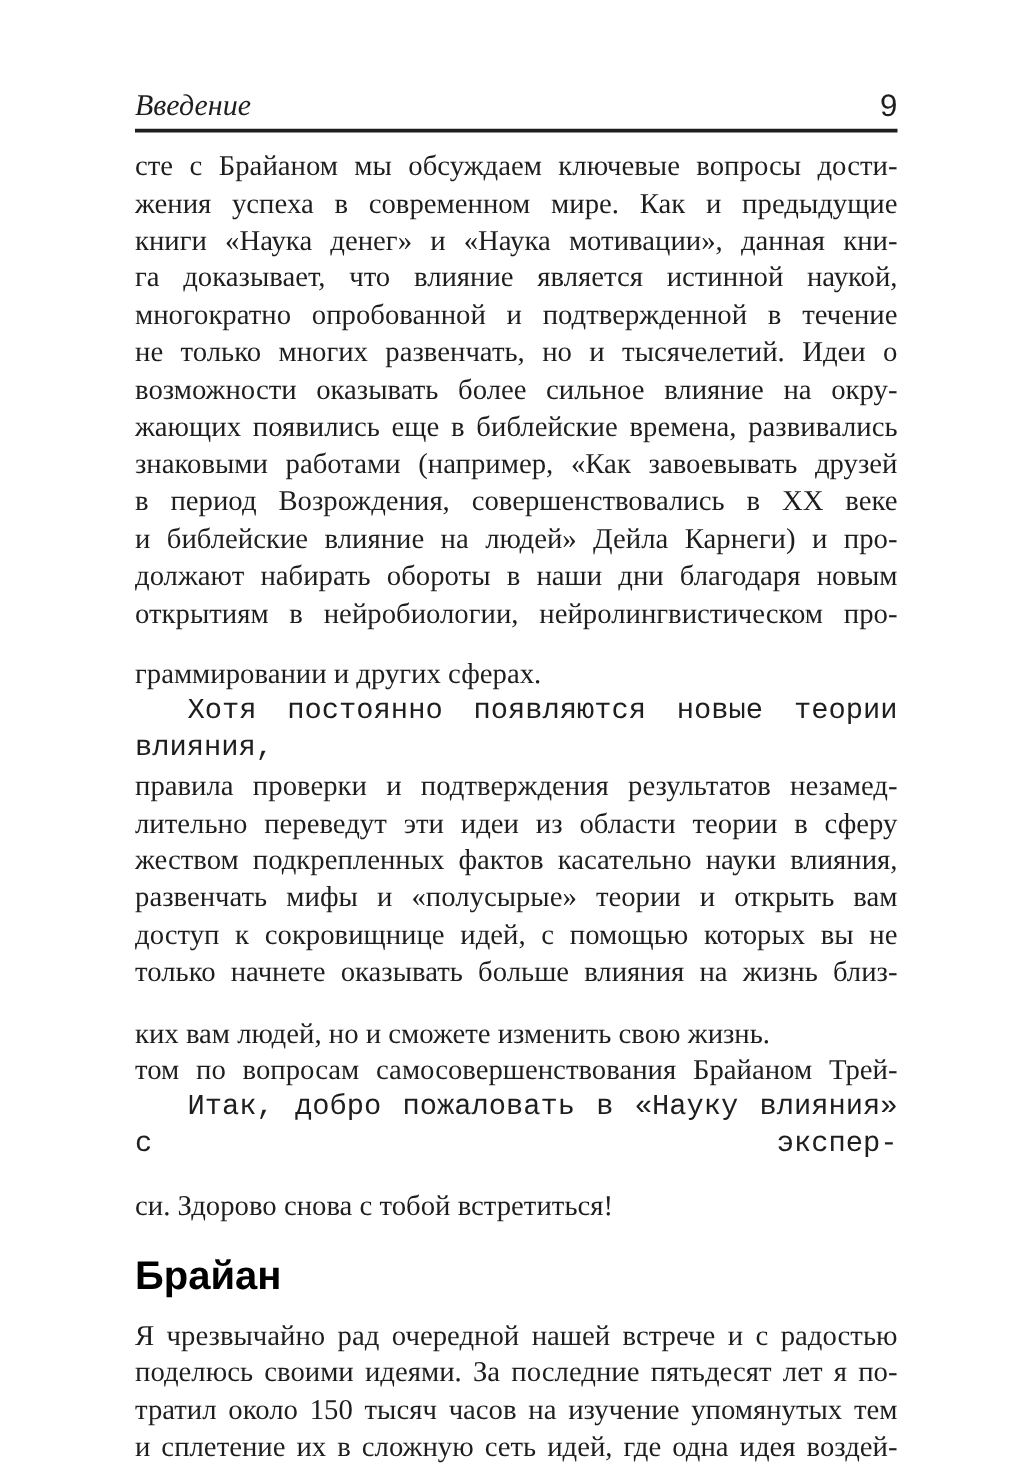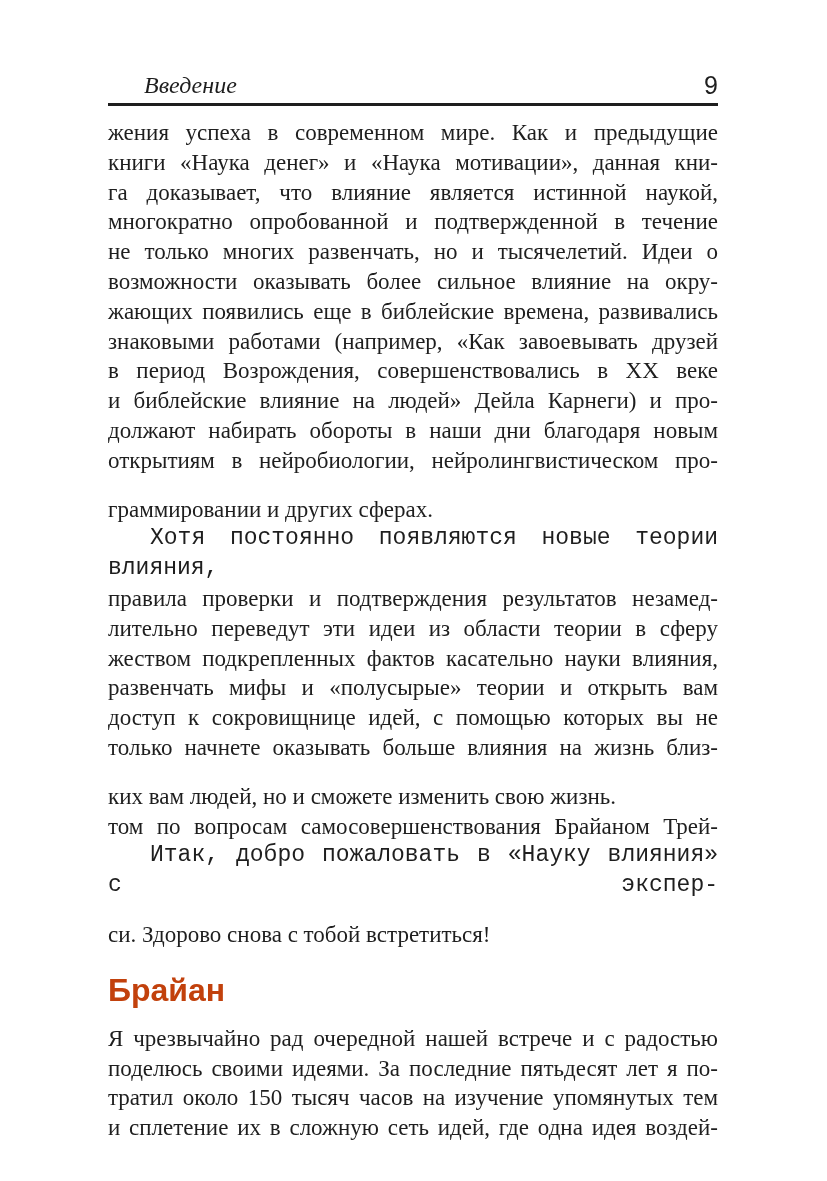--- a/index.html
+++ b/index.html
@@ -15,21 +15,20 @@
     box-sizing: border-box;
     padding: 72px 109px 0 108px;
     font-family: "Liberation Serif", serif;
     color: #1e1e1e;
     overflow: hidden;
   }
   .running-header {
     display: flex;
     justify-content: space-between;
     align-items: center;
-    margin-left: 36px;
   }
   .running-title {
     font-style: italic;
     font-size: 24px;
     line-height: 26px;
   }
   .page-number {
     font-family: "Liberation Sans", sans-serif;
     font-size: 25px;
     line-height: 26px;
@@ -52,35 +51,36 @@
   .line.indent { text-indent: 42px; font-family: Liberation Mono, monospace; }
   .line.para-end {
     text-align-last: left;
     margin-top: 19px;
   }
   .section-heading {
     font-family: "Liberation Sans", sans-serif;
     font-weight: bold;
     font-size: 32px;
     line-height: 36px;
-    color: #c2410c;
+    color: #000000;
     margin: 22px 0 16px 0;
   }
 </style>
 </head>
 <body>
 
 <div class="page">
   <div class="running-header">
     <span class="running-title">Введение</span>
     <span class="page-number">9</span>
   </div>
   <div class="header-rule"></div>
   <div class="body-text" id="page-body">
       <div class="paragraph">
+        <div class="line">сте с Брайаном мы обсуждаем ключевые вопросы дости-</div>
         <div class="line">жения успеха в современном мире. Как и предыдущие</div>
         <div class="line">книги «Наука денег» и «Наука мотивации», данная кни-</div>
         <div class="line">га доказывает, что влияние является истинной наукой,</div>
         <div class="line">многократно опробованной и подтвержденной в течение</div>
         <div class="line">не только многих развенчать, но и тысячелетий. Идеи о</div>
         <div class="line">возможности оказывать более сильное влияние на окру-</div>
         <div class="line">жающих появились еще в библейские времена, развивались</div>
         <div class="line">знаковыми работами (например, «Как завоевывать друзей</div>
         <div class="line">в период Возрождения, совершенствовались в XX веке</div>
         <div class="line">и библейские влияние на людей» Дейла Карнеги) и про-</div>

